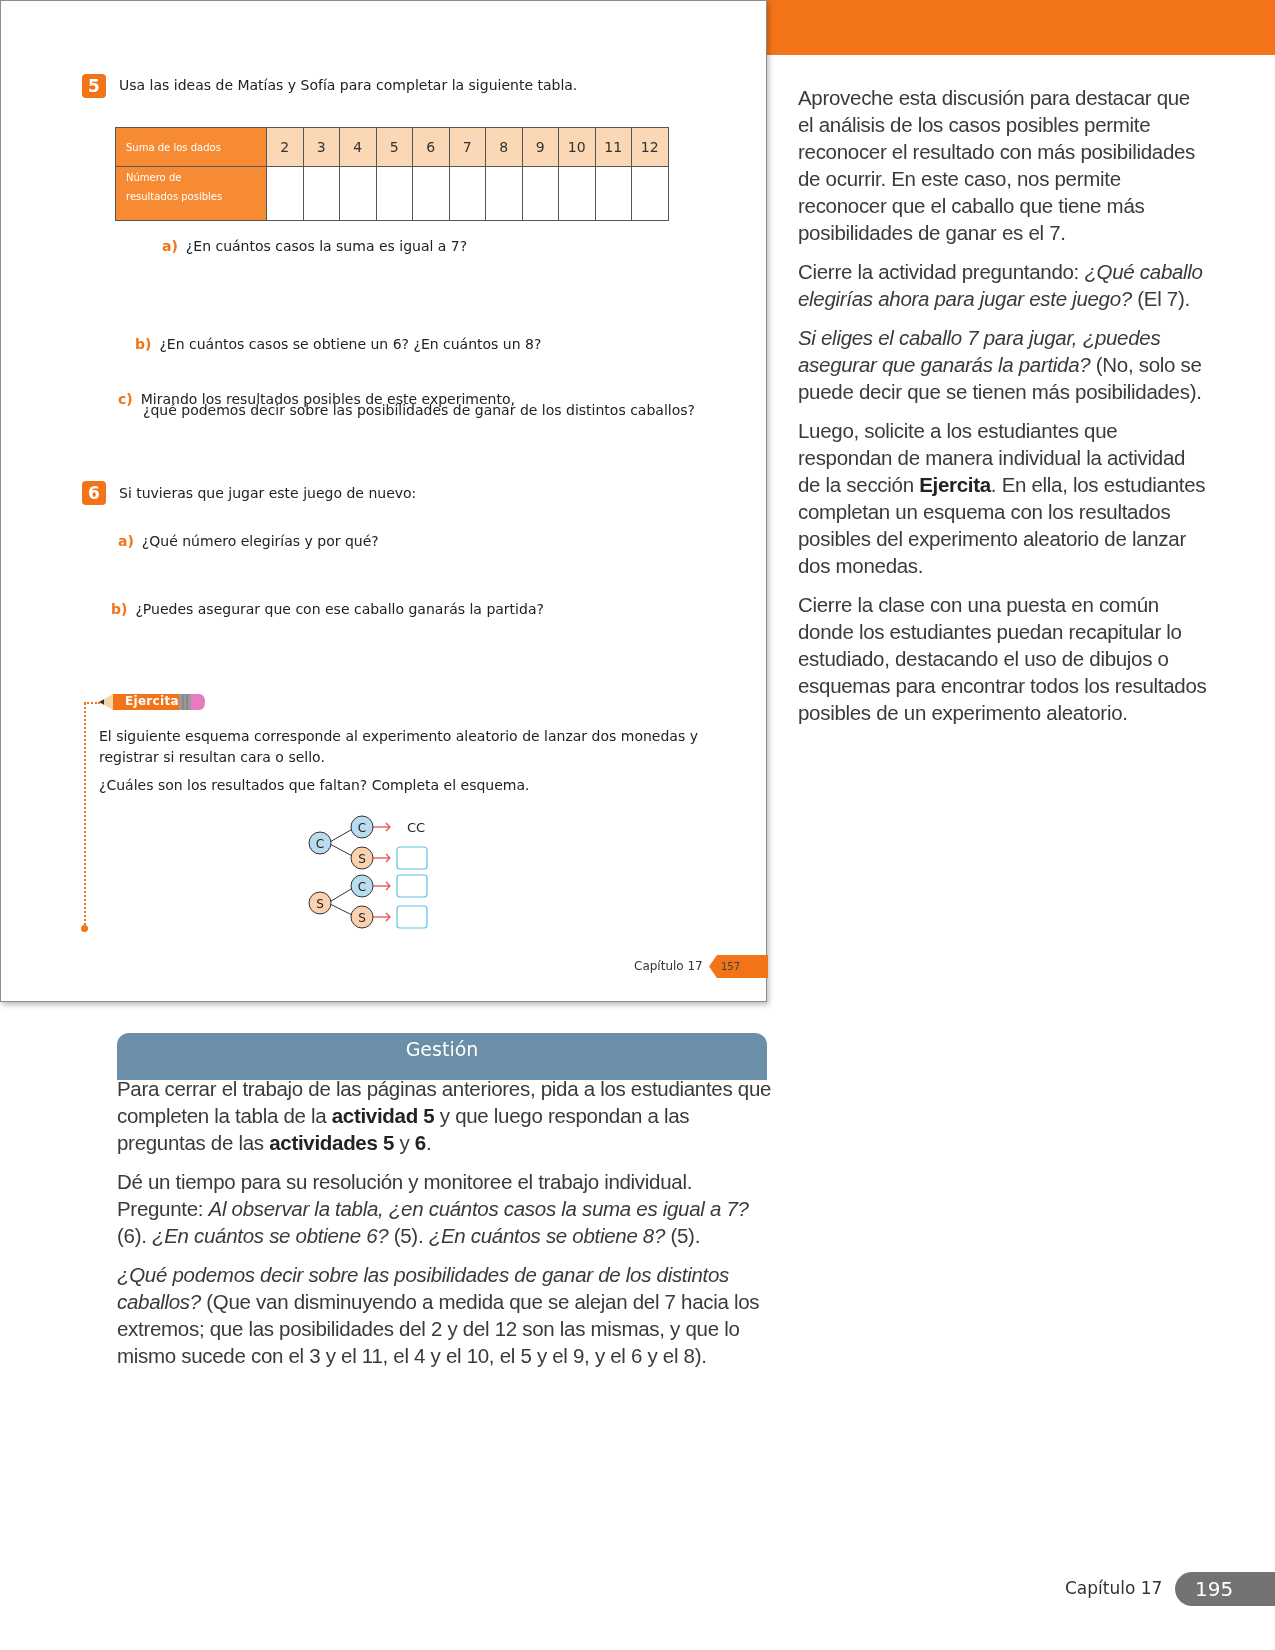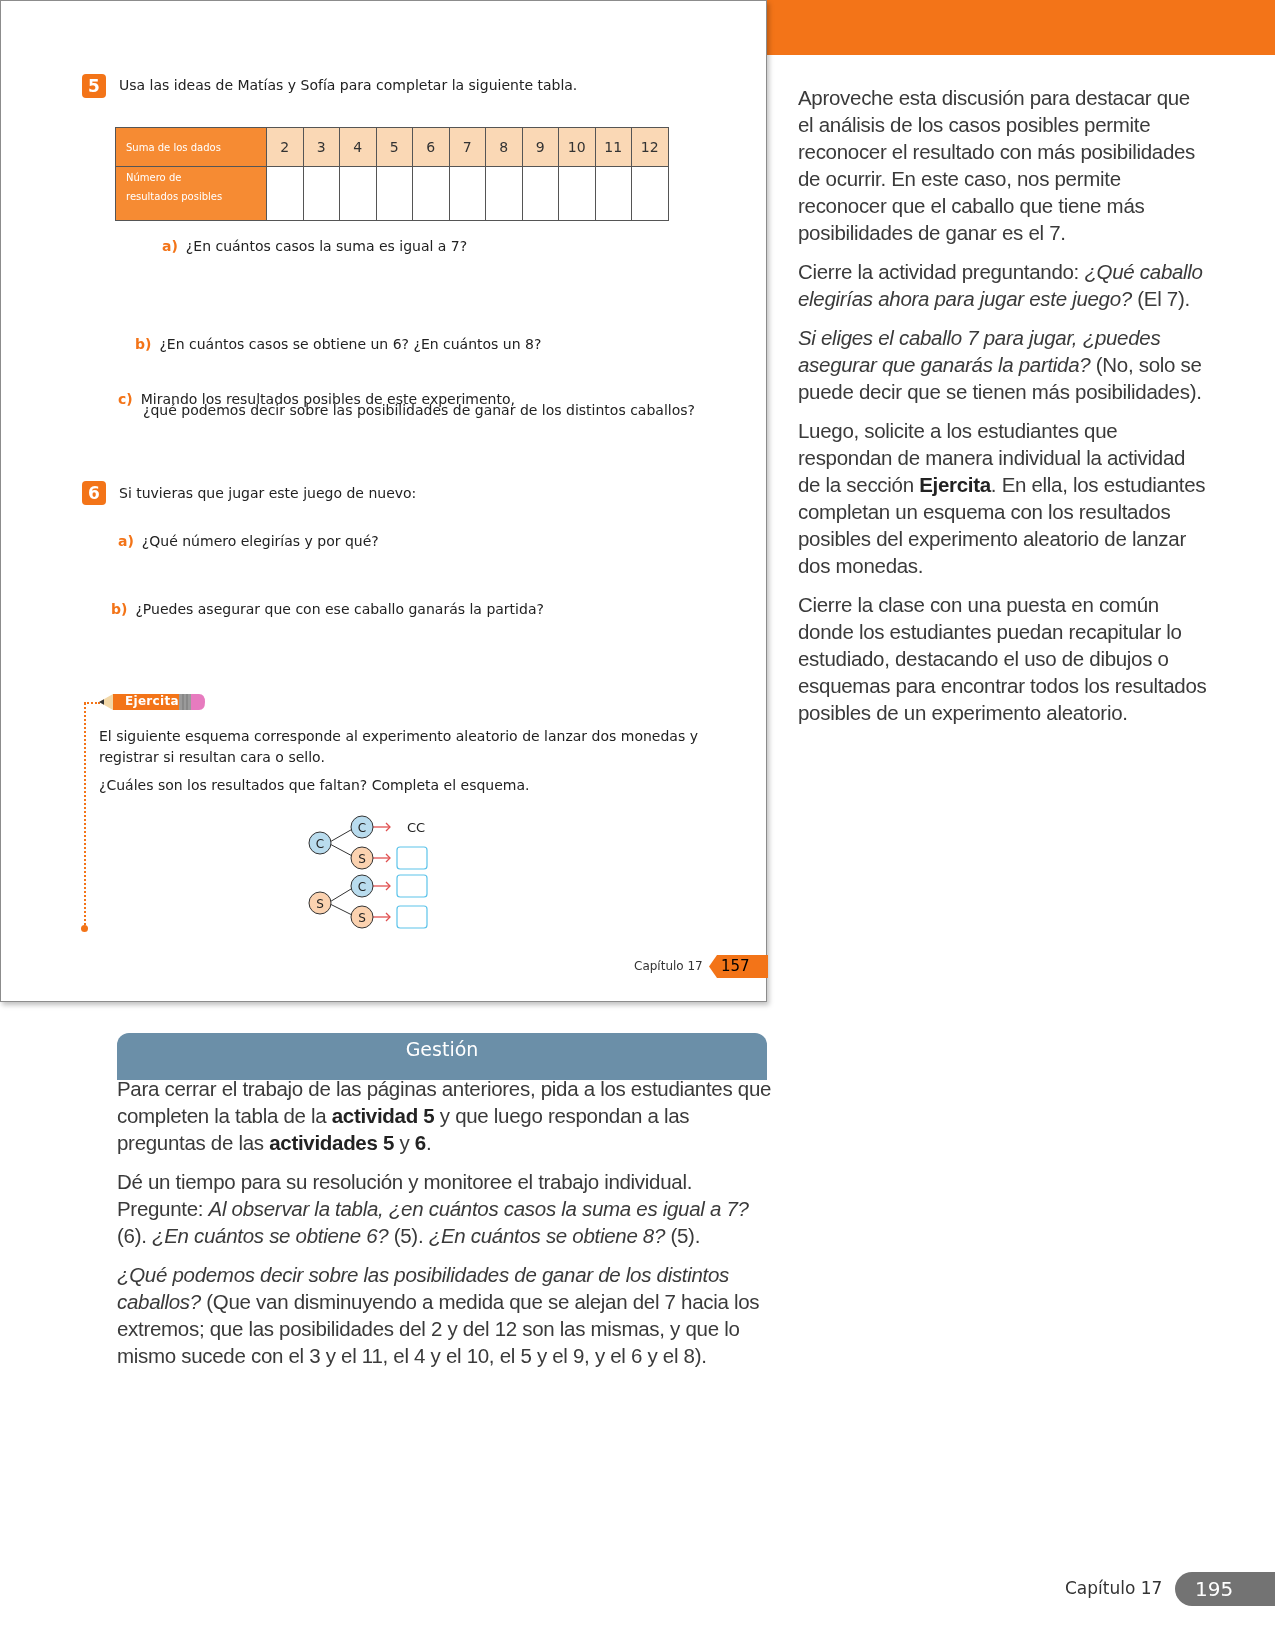--- a/index.html
+++ b/index.html
@@ -25,21 +25,21 @@
   
   .pencil { position:absolute; left:98px; top:692px; width:106px; height:18px; }
   .ejercita-label { position:absolute; left:124px; top:693px; color:#fff; font-weight:bold; font-size:12px;
                     font-family:"DejaVu Sans", sans-serif; letter-spacing:0.3px; }
   .dots-v { position:absolute; left:83px; top:702px; width:0; height:226px; border-left:2px dotted #f37418; }
   .dots-h { position:absolute; left:83px; top:701px; width:16px; height:0; border-top:2px dotted #f37418; }
   .dot-end { position:absolute; left:80px; top:924px; width:7px; height:7px; background:#f37418; border-radius:50%; }
   
   .inset-footer-label { position:absolute; left:633px; top:958px; font-size:12px; color:#333; }
   .inset-page-tab { position:absolute; left:708px; top:954px; width:59px; height:23px; background:#f37418;
-                    color:#000000; font-size:15px; line-height:23px; padding-left:12px; box-sizing:border-box;
+                    color:#404040; font-size:10px; line-height:23px; padding-left:12px; box-sizing:border-box;
                     clip-path: polygon(8px 0, 100% 0, 100% 100%, 8px 100%, 0 50%); }
   
   .gestion-bar { position:absolute; left:117px; top:1033px; width:650px; height:47px; background:#6b8fa8;
                  border-radius:12px 12px 0 0; color:#fff; font-size:19px; text-align:center; line-height:33px;
                  font-family:"DejaVu Sans", sans-serif; }
   .guide { font-family:"Liberation Sans", sans-serif; color:#3a3a3a; font-size:20.5px; line-height:27px;
            letter-spacing:-0.3px; }
   .guide p { margin:0 0 12px 0; }
   .guide-left { position:absolute; left:117px; top:1075px; width:660px; }
   .guide-right { position:absolute; left:798px; top:84px; width:410px; }

